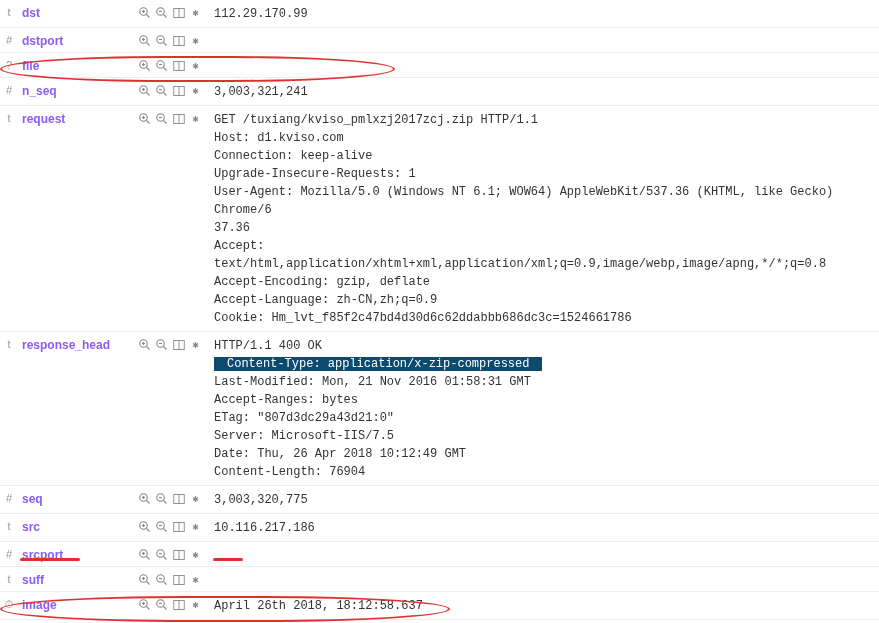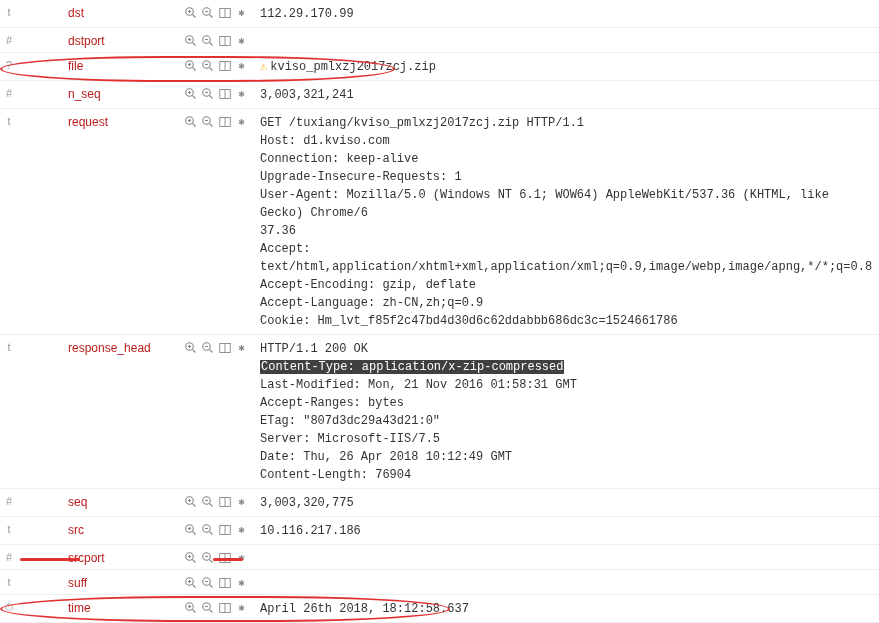--- a/index.html
+++ b/index.html
@@ -21,26 +21,25 @@
     width: 18px;
     text-align: center;
     color: #999;
     font-size: 11px;
     padding-top: 2px;
     flex-shrink: 0;
   }
   .name-col {
     width: 120px;
     padding-left: 4px;
-    color: #b91c1c;
-    font-weight: 400;
+    color: #8b5cf6;
+    font-weight: 700;
     font-size: 12px;
     padding-top: 2px;
     flex-shrink: 0;
-    margin-left: 46px;
   }
   .icons-col {
     width: 70px;
     display: flex;
     gap: 3px;
     align-items: center;
     padding-top: 2px;
     flex-shrink: 0;
   }
   .icons-col .ic {
@@ -62,23 +61,23 @@
     line-height: 1.5;
     padding-top: 1px;
   }
   .warn-ic {
     display: inline-block;
     color: #f5a623;
     margin-right: 3px;
     font-size: 12px;
   }
   .highlight {
-    background: #404040;
+    background: #0c4a6e;
     color: #fff;
-    padding: 0 1px;
+    padding: 0 13px;
     text-align: right;
   }
   .annot {
     position: absolute;
     border: 2px solid #e03030;
     border-radius: 50% / 60%;
     pointer-events: none;
   }
   .annot-underline {
     position: absolute;
@@ -182,21 +181,20 @@
             <rect x="1" y="2" width="14" height="12" fill="none" stroke="#888" stroke-width="1.2"></rect>
             <line x1="8" y1="2" x2="8" y2="14" stroke="#888" stroke-width="1.2"></line>
           </svg>
         </span>
         <span class="ic" title="Filter for field present">
           <svg width="12" height="12" viewBox="0 0 16 16">
             <text x="3" y="12" font-size="14" fill="#888" font-family="monospace">✱</text>
           </svg>
         </span>
       </div>
-      <div class="value-col"><span class="warn-ic">⚠</span><span>kviso_pmlxzj2017zcj.zip</span></div>
     </div>
     <div class="row">
       <div class="type-col">#</div>
       <div class="name-col">n_seq</div>
       <div class="icons-col">
         <span class="ic" title="Filter for value">
           <svg width="12" height="12" viewBox="0 0 16 16">
             <circle cx="6" cy="6" r="5" fill="none" stroke="#888" stroke-width="1.5"></circle>
             <line x1="10" y1="10" x2="14" y2="14" stroke="#888" stroke-width="1.5"></line>
             <line x1="4" y1="6" x2="8" y2="6" stroke="#888" stroke-width="1.5"></line>
@@ -290,21 +288,21 @@
             <rect x="1" y="2" width="14" height="12" fill="none" stroke="#888" stroke-width="1.2"></rect>
             <line x1="8" y1="2" x2="8" y2="14" stroke="#888" stroke-width="1.2"></line>
           </svg>
         </span>
         <span class="ic" title="Filter for field present">
           <svg width="12" height="12" viewBox="0 0 16 16">
             <text x="3" y="12" font-size="14" fill="#888" font-family="monospace">✱</text>
           </svg>
         </span>
       </div>
-      <div class="value-col"><span>HTTP/1.1 200 OK
+      <div class="value-col"><span>HTTP/1.1 400 OK
 </span><span class="highlight">Content-Type: application/x-zip-compressed</span><span>
 Last-Modified: Mon, 21 Nov 2016 01:58:31 GMT
 Accept-Ranges: bytes
 ETag: "807d3dc29a43d21:0"
 Server: Microsoft-IIS/7.5
 Date: Thu, 26 Apr 2018 10:12:49 GMT
 Content-Length: 76904</span></div>
     </div>
     <div class="row">
       <div class="type-col">#</div>
@@ -431,21 +429,21 @@
         </span>
         <span class="ic" title="Filter for field present">
           <svg width="12" height="12" viewBox="0 0 16 16">
             <text x="3" y="12" font-size="14" fill="#888" font-family="monospace">✱</text>
           </svg>
         </span>
       </div>
     </div>
     <div class="row">
       <div class="type-col">⏱</div>
-      <div class="name-col">time</div>
+      <div class="name-col">image</div>
       <div class="icons-col">
         <span class="ic" title="Filter for value">
           <svg width="12" height="12" viewBox="0 0 16 16">
             <circle cx="6" cy="6" r="5" fill="none" stroke="#888" stroke-width="1.5"></circle>
             <line x1="10" y1="10" x2="14" y2="14" stroke="#888" stroke-width="1.5"></line>
             <line x1="4" y1="6" x2="8" y2="6" stroke="#888" stroke-width="1.5"></line>
             <line x1="6" y1="4" x2="6" y2="8" stroke="#888" stroke-width="1.5"></line>
           </svg>
         </span>
         <span class="ic" title="Filter out value">

